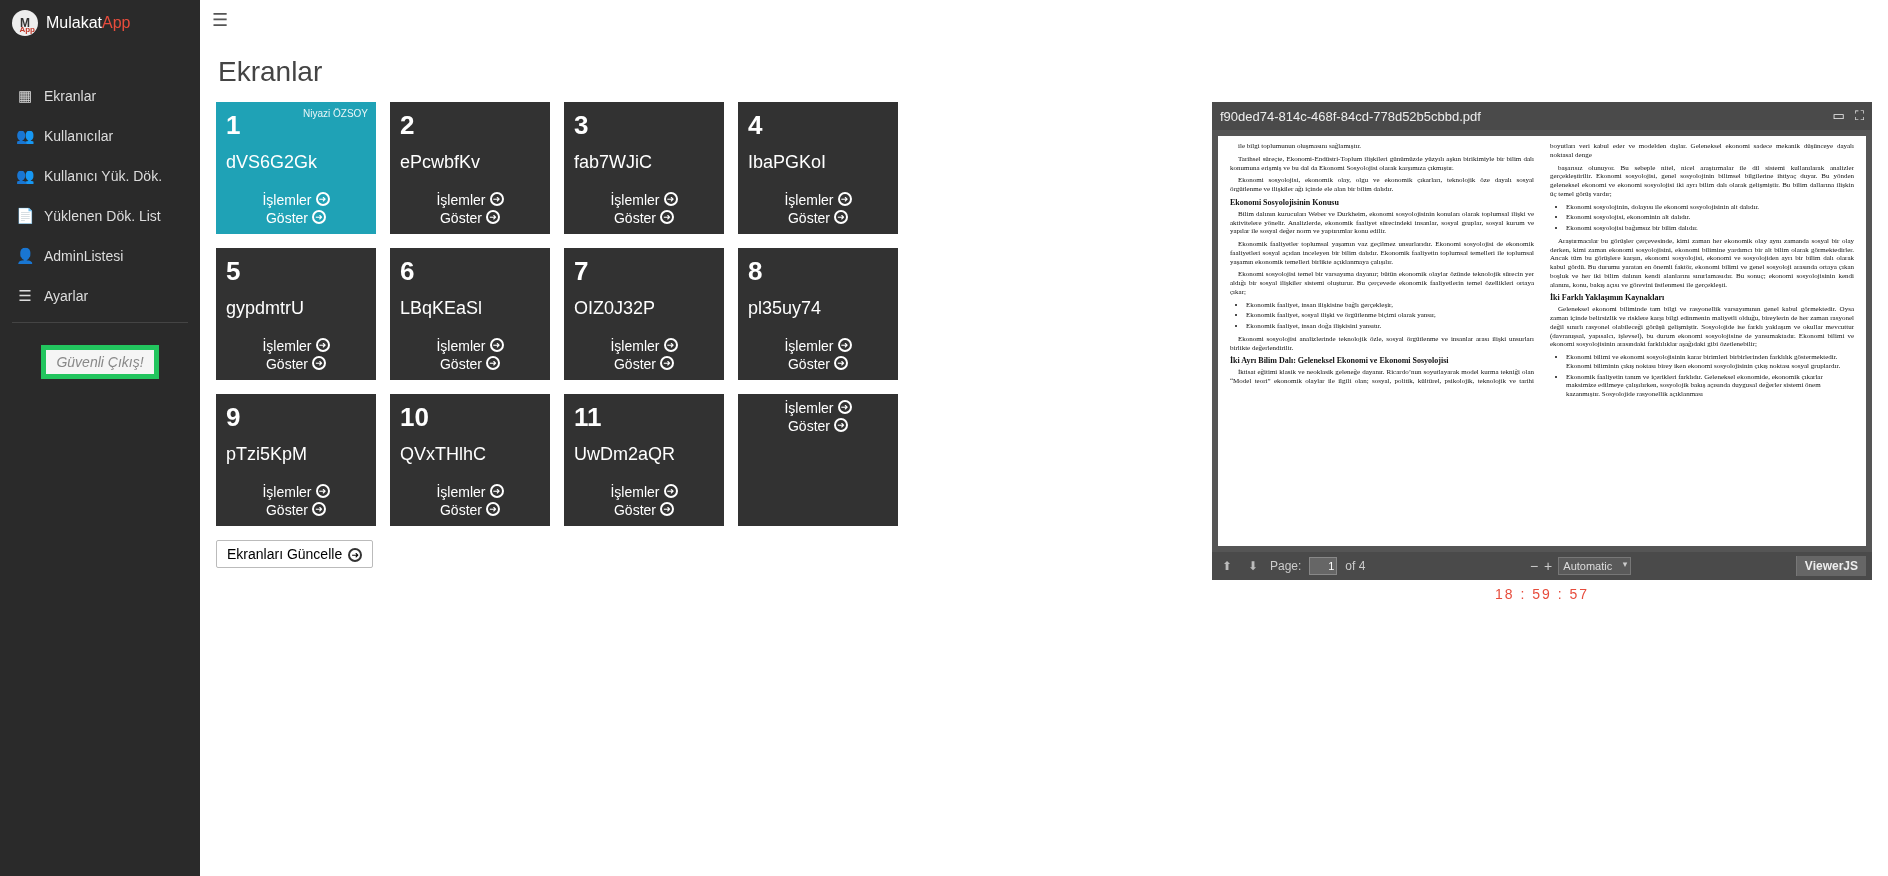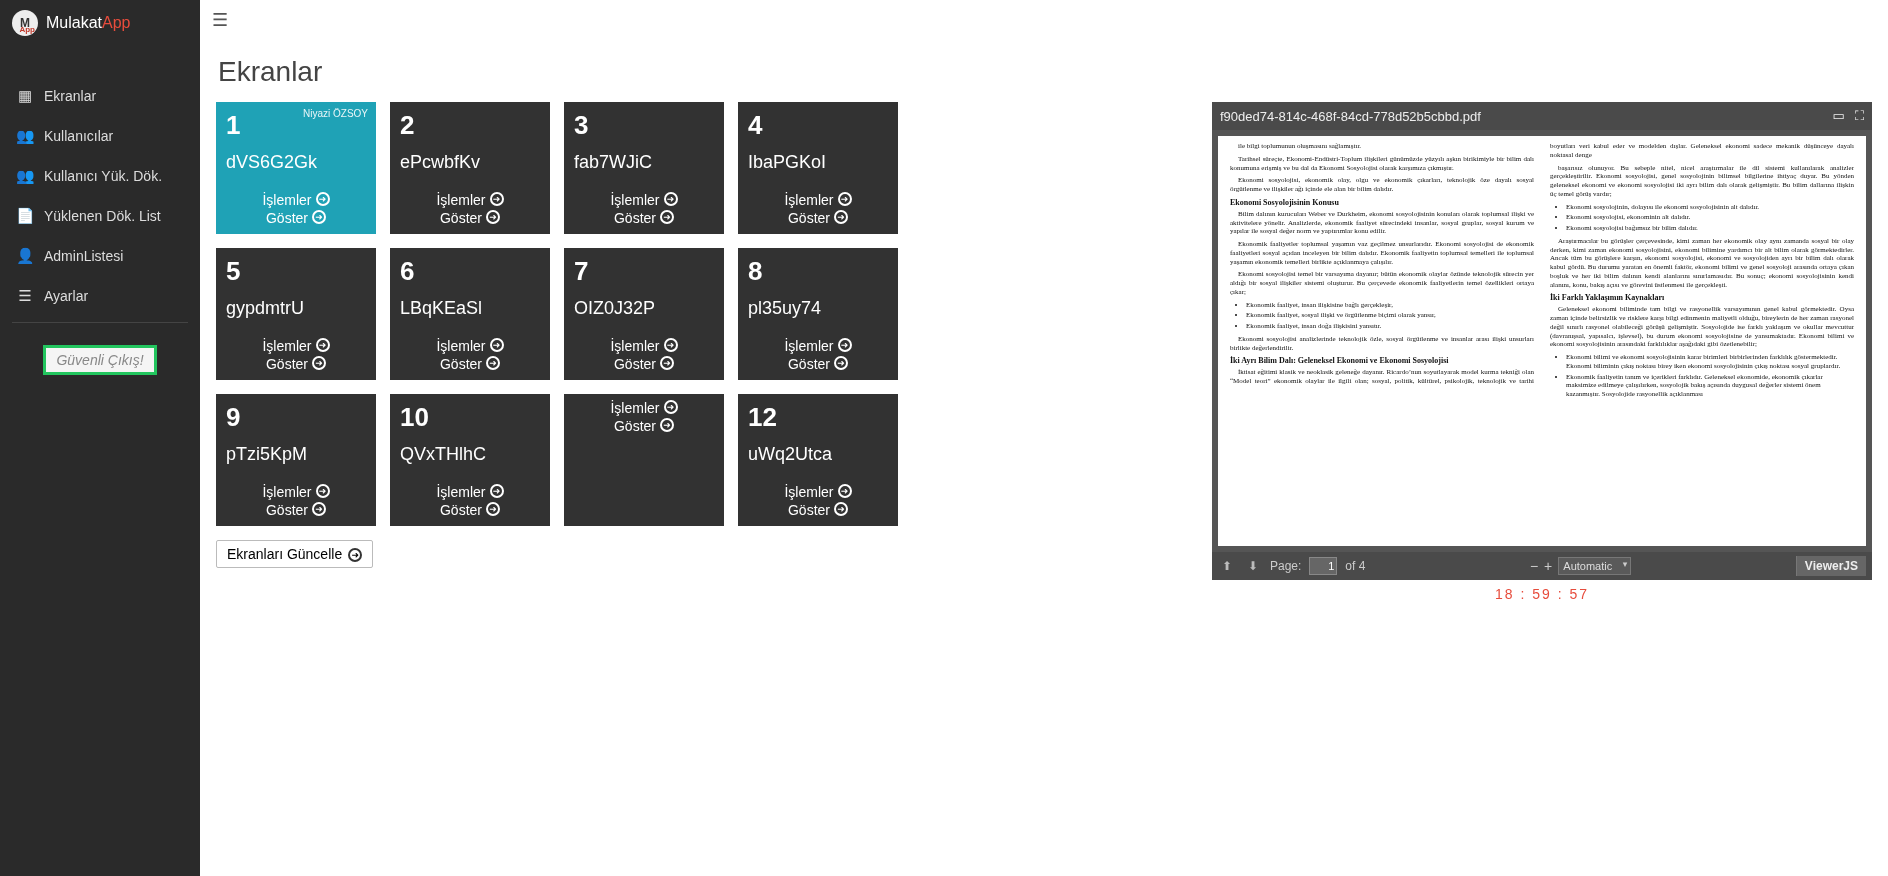--- a/index.html
+++ b/index.html
@@ -13,21 +13,21 @@
   .brand-logo sub { font-size: 8px; position: absolute; right: 3px; bottom: 2px; color:#c0392b; }
   .brand-text { font-weight: normal; font-size: 16px; }
   .brand-text .mul { color: #fff; }
   .brand-text .app-red { color: #e74c3c; }
 
   .nav { list-style: none; margin-top: 30px; }
   .nav li { display: flex; align-items: center; gap: 10px; padding: 11px 16px; color: #ddd; cursor: pointer; font-size: 14px; }
   .nav li .ic { width: 18px; text-align: center; font-size: 15px; }
   .nav-divider { border: none; border-top: 1px solid #444; margin: 6px 12px; }
   .logout-wrap { padding: 16px; display: flex; justify-content: center; }
-  .logout-btn { padding: 4px 10px; background: #f5f5f5; border: 3px solid #22c55e; color: #888; font-size: 14px; cursor: pointer; font-style: italic; }
+  .logout-btn { padding: 4px 10px; background: #f5f5f5; border: 5px solid #22c55e; color: #888; font-size: 14px; cursor: pointer; font-style: italic; }
 
   
   .main { flex: 1; display: flex; flex-direction: column; background: #fff; }
   .topbar { height: 40px; display: flex; align-items: center; padding: 0 12px; border-bottom: 0; }
   .hamburger { font-size: 18px; color: #555; cursor: pointer; }
   .content { padding: 8px 16px 16px 16px; }
   .page-title { font-size: 28px; font-weight: 400; color: #444; margin: 8px 0 14px 2px; }
   .row { display: flex; gap: 14px; align-items: flex-start; }
   .grid-area { flex: 1; }
   .cards { display: grid; grid-template-columns: repeat(4, 160px); gap: 14px; }
@@ -280,36 +280,36 @@
                       <span>İşlemler</span> 
                       <span class="arrow">➜</span>
                     </span></div>
                   <div><span class="card-action">
                       <span>Göster</span> 
                       <span class="arrow">➜</span>
                     </span></div>
                 </div>
               </div>
               <div class="card">
-                <div class="card-actions">
-                  <div class="card-actions-row1"><span class="card-action">
-                      <span>İşlemler</span> 
-                      <span class="arrow">➜</span>
-                    </span></div>
-                  <div><span class="card-action">
-                      <span>Göster</span> 
-                      <span class="arrow">➜</span>
-                    </span></div>
-                </div>
-              </div>
-              <div class="card">
-                <div class="card-head">
-                  <div class="card-num">12</div>
-                  <div class="card-code">uWq2Utca</div>
-                </div>
+                <div class="card-head">
+                  <div class="card-num">11</div>
+                  <div class="card-code">UwDm2aQR</div>
+                </div>
+                <div class="card-actions">
+                  <div class="card-actions-row1"><span class="card-action">
+                      <span>İşlemler</span> 
+                      <span class="arrow">➜</span>
+                    </span></div>
+                  <div><span class="card-action">
+                      <span>Göster</span> 
+                      <span class="arrow">➜</span>
+                    </span></div>
+                </div>
+              </div>
+              <div class="card">
                 <div class="card-actions">
                   <div class="card-actions-row1"><span class="card-action">
                       <span>İşlemler</span> 
                       <span class="arrow">➜</span>
                     </span></div>
                   <div><span class="card-action">
                       <span>Göster</span> 
                       <span class="arrow">➜</span>
                     </span></div>
                 </div>

